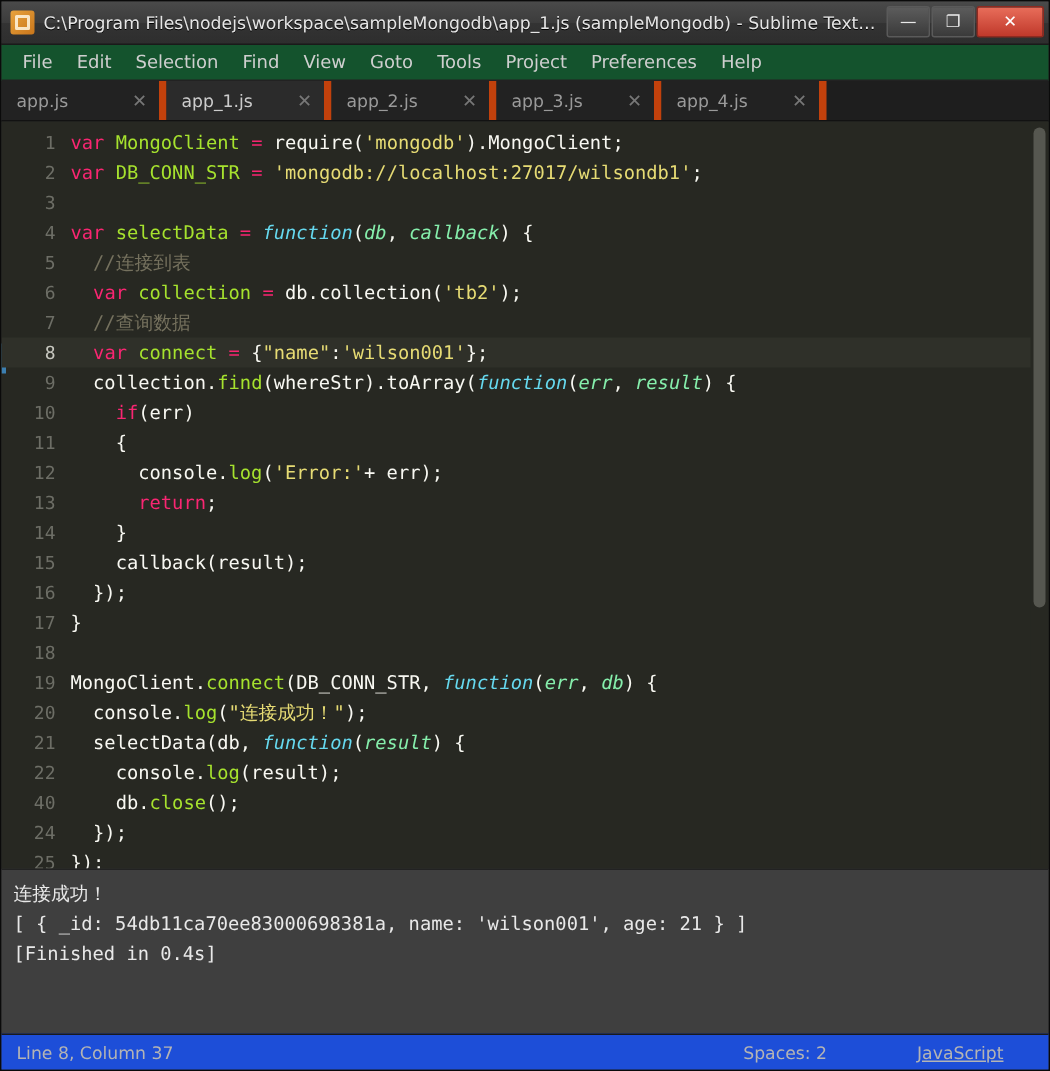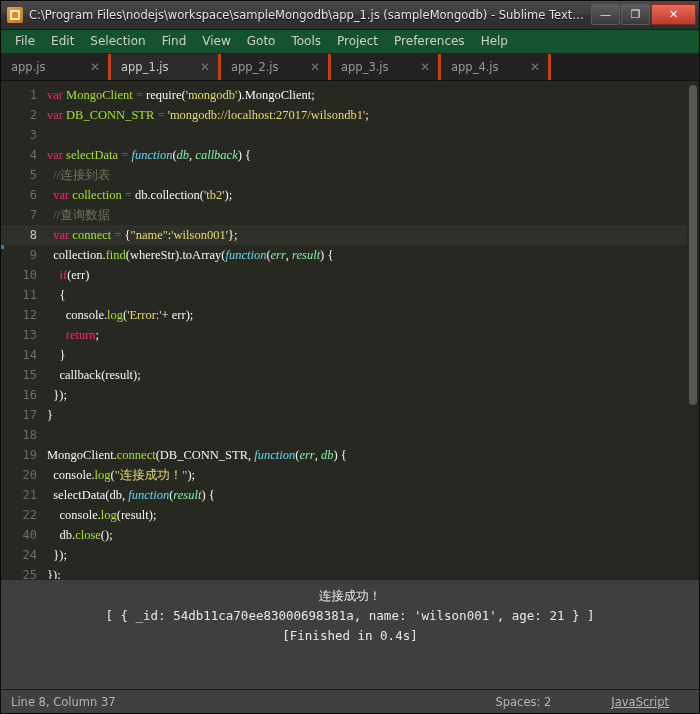--- a/index.html
+++ b/index.html
@@ -121,21 +121,21 @@
     height: 26px;
     min-width: 110px;
     display: flex;
     align-items: center;
     justify-content: space-between;
     padding: 0 8px 0 10px;
     box-sizing: border-box;
     font-size: 11.5px;
     color: #9a9a9a;
     background: #222222;
-    border-right: 3px solid #c2410c;
+    border-right: 5px solid #c2410c;
     font-family: "DejaVu Sans", sans-serif;
   }
   .tab.active {
     background: #2b2b2b;
     color: #cccccc;
   }
   .tab .tab-close {
     color: #777;
     font-size: 12px;
     margin-left: 10px;
@@ -177,21 +177,20 @@
     text-align: right;
     padding-right: 10px;
     box-sizing: border-box;
     color: #6d6e66;
     font-size: 12px;
   }
   .line.hl .lnum { color: #c8c8c0; }
   .ltext {
     flex: 1 1 auto;
     color: #f8f8f2;
-    font-family: Liberation Serif, serif;
   }
   .k   { color: #f92672; }  
   .fn  { color: #66d9ef; font-style: italic; }  
   .var { color: #a6e22e; }  
   .par { color: #86efac; font-style: italic; }  
   .str { color: #e6db74; }
   .com { color: #75715e; }
   .mth { color: #a6e22e; }
 
   .scrollbar-v {
@@ -215,26 +214,26 @@
     background: #3f3f3f;
     color: #e8e8e8;
     font-family: "DejaVu Sans Mono", monospace;
     font-size: 12.5px;
     line-height: 20px;
     padding: 6px 8px 0 8px;
     box-sizing: border-box;
     border-top: 1px solid #222;
     overflow: hidden;
   }
-  .console .cline { white-space: pre; text-align: center; }
+  .console .cline { white-space: pre; }
 
   
   .statusbar {
     height: 24px;
-    background: #404040;
+    background: #1d4ed8;
     border-top: 1px solid #1a1a1a;
     display: flex;
     align-items: center;
     color: #b4b4b4;
     font-size: 11.5px;
     font-family: "DejaVu Sans", sans-serif;
     padding: 0 10px;
     box-sizing: border-box;
   }
   .status-left { flex: 0 0 auto; }

